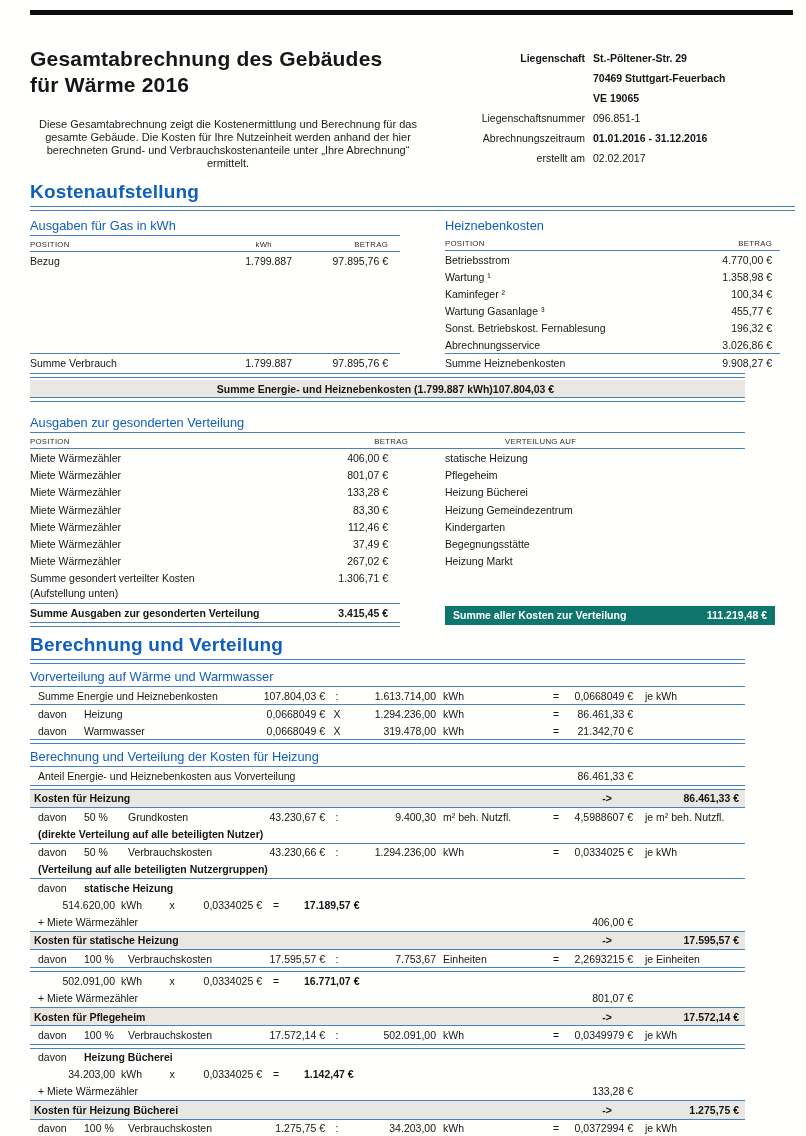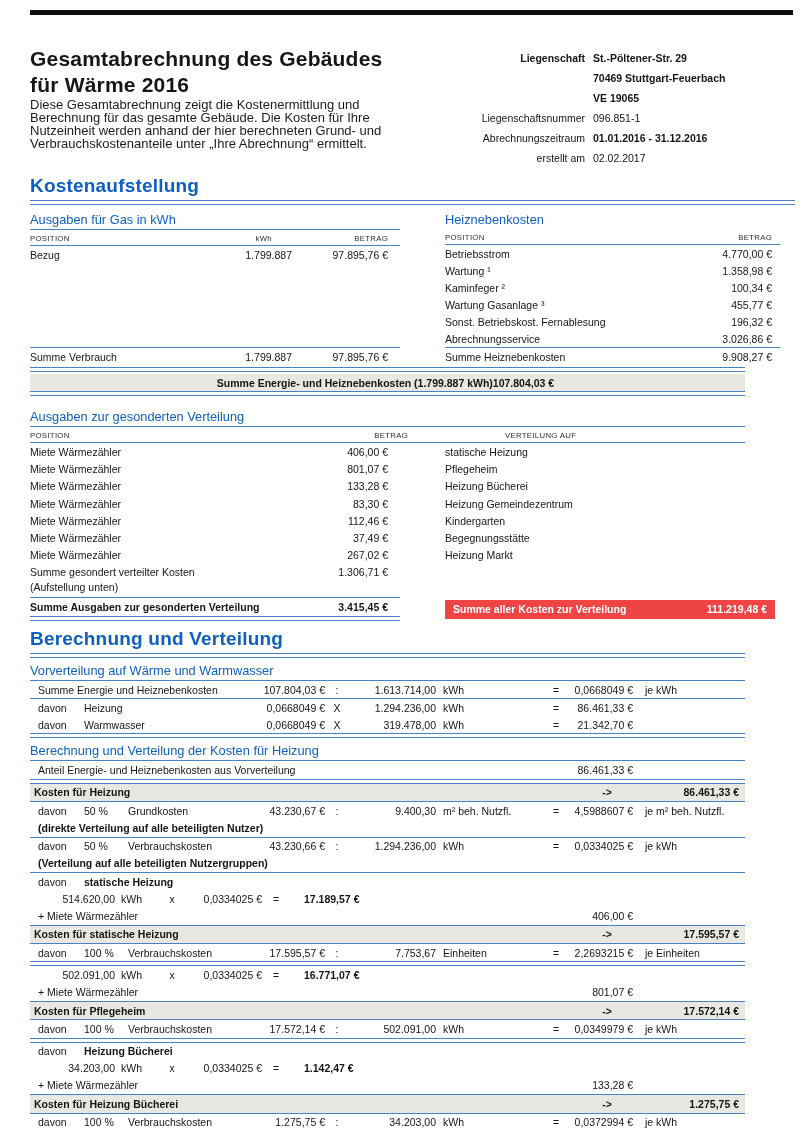--- a/index.html
+++ b/index.html
@@ -8,21 +8,21 @@
     font-family:"Liberation Sans", sans-serif; color:#151515; overflow:hidden;
     font-size:10.5px;
   }
   .topbar { position:absolute; left:30px; top:10px; width:763px; height:5px; background:#0d0d0d; }
   .content { position:absolute; left:30px; top:46px; width:765px; }
 
   
   .hdr { display:flex; }
   .hdr-left { width:408px; }
   .doc-title { font-size:21px; font-weight:bold; line-height:26px; color:#161616; letter-spacing:0.2px; }
-  .intro { margin-top:0; font-size:13px; line-height:13px; width:396px; color:#1b1b1b; }
+  .intro { margin-top:20px; font-size:11px; line-height:13px; width:396px; color:#1b1b1b;text-align:center; }
   .hdr-right { margin-left:14px; padding-top:6px; }
   .meta-grid { display:grid; grid-template-columns:133px auto; column-gap:10px; row-gap:4.5px; font-size:10.5px;gap:8px; }
   .m-label { text-align:right; white-space:nowrap; }
   .m-val { white-space:nowrap; }
   .bold { font-weight:bold; }
 
   
   .rule  { height:0; border-top:1.4px solid #4a80c4; }
   .dbl   { height:3px; border-top:1.7px solid #4a80c4; border-bottom:1.1px solid #4a80c4; }
   .w-full { width:765px; } .w-main { width:715px; } .w-l { width:370px; } .w-r { width:335px; }
@@ -52,21 +52,21 @@
 
   
   .ges-grid { display:grid; grid-template-columns:262px 108px 45px 1fr; align-items:baseline; }
   .ges-grid .amt { text-align:right; padding-right:12px; }
   .ges-row { padding:2.6px 0 2.6px 0; }
   .note-line { padding:0 0 3px 0; }
   .ges-final { display:flex; align-items:flex-end; margin-top:1px; }
   .ges-total { width:370px; font-weight:bold; }
   .ges-total .in { display:grid; grid-template-columns:262px 108px; padding:3px 0; }
   .ges-total .amt { text-align:right; padding-right:12px; }
-  .banner { width:314px; margin-left:45px; background:#ef4444; color:#ffffff; font-weight:bold;
+  .banner { width:314px; margin-left:45px; background:#0f766e; color:#ffffff; font-weight:bold;
             display:flex; justify-content:space-between; padding:3.5px 8px; margin-bottom:2px; }
 
   
   .crow { display:grid; width:715px; align-items:baseline;
           grid-template-columns:220px 75px 24px 87px 105px 30px 62px 1fr; padding:2.6px 0; }
   .cl  { padding-left:8px; white-space:nowrap; }
   .cv1 { text-align:right; } .cv2 { text-align:right; } .cre { text-align:right; }
   .cop { text-align:center; } .ceq { text-align:center; }
   .cun { padding-left:7px; } .cpe { padding-left:12px; }
   .cl .sp-davon { display:inline-block; width:46px; }

